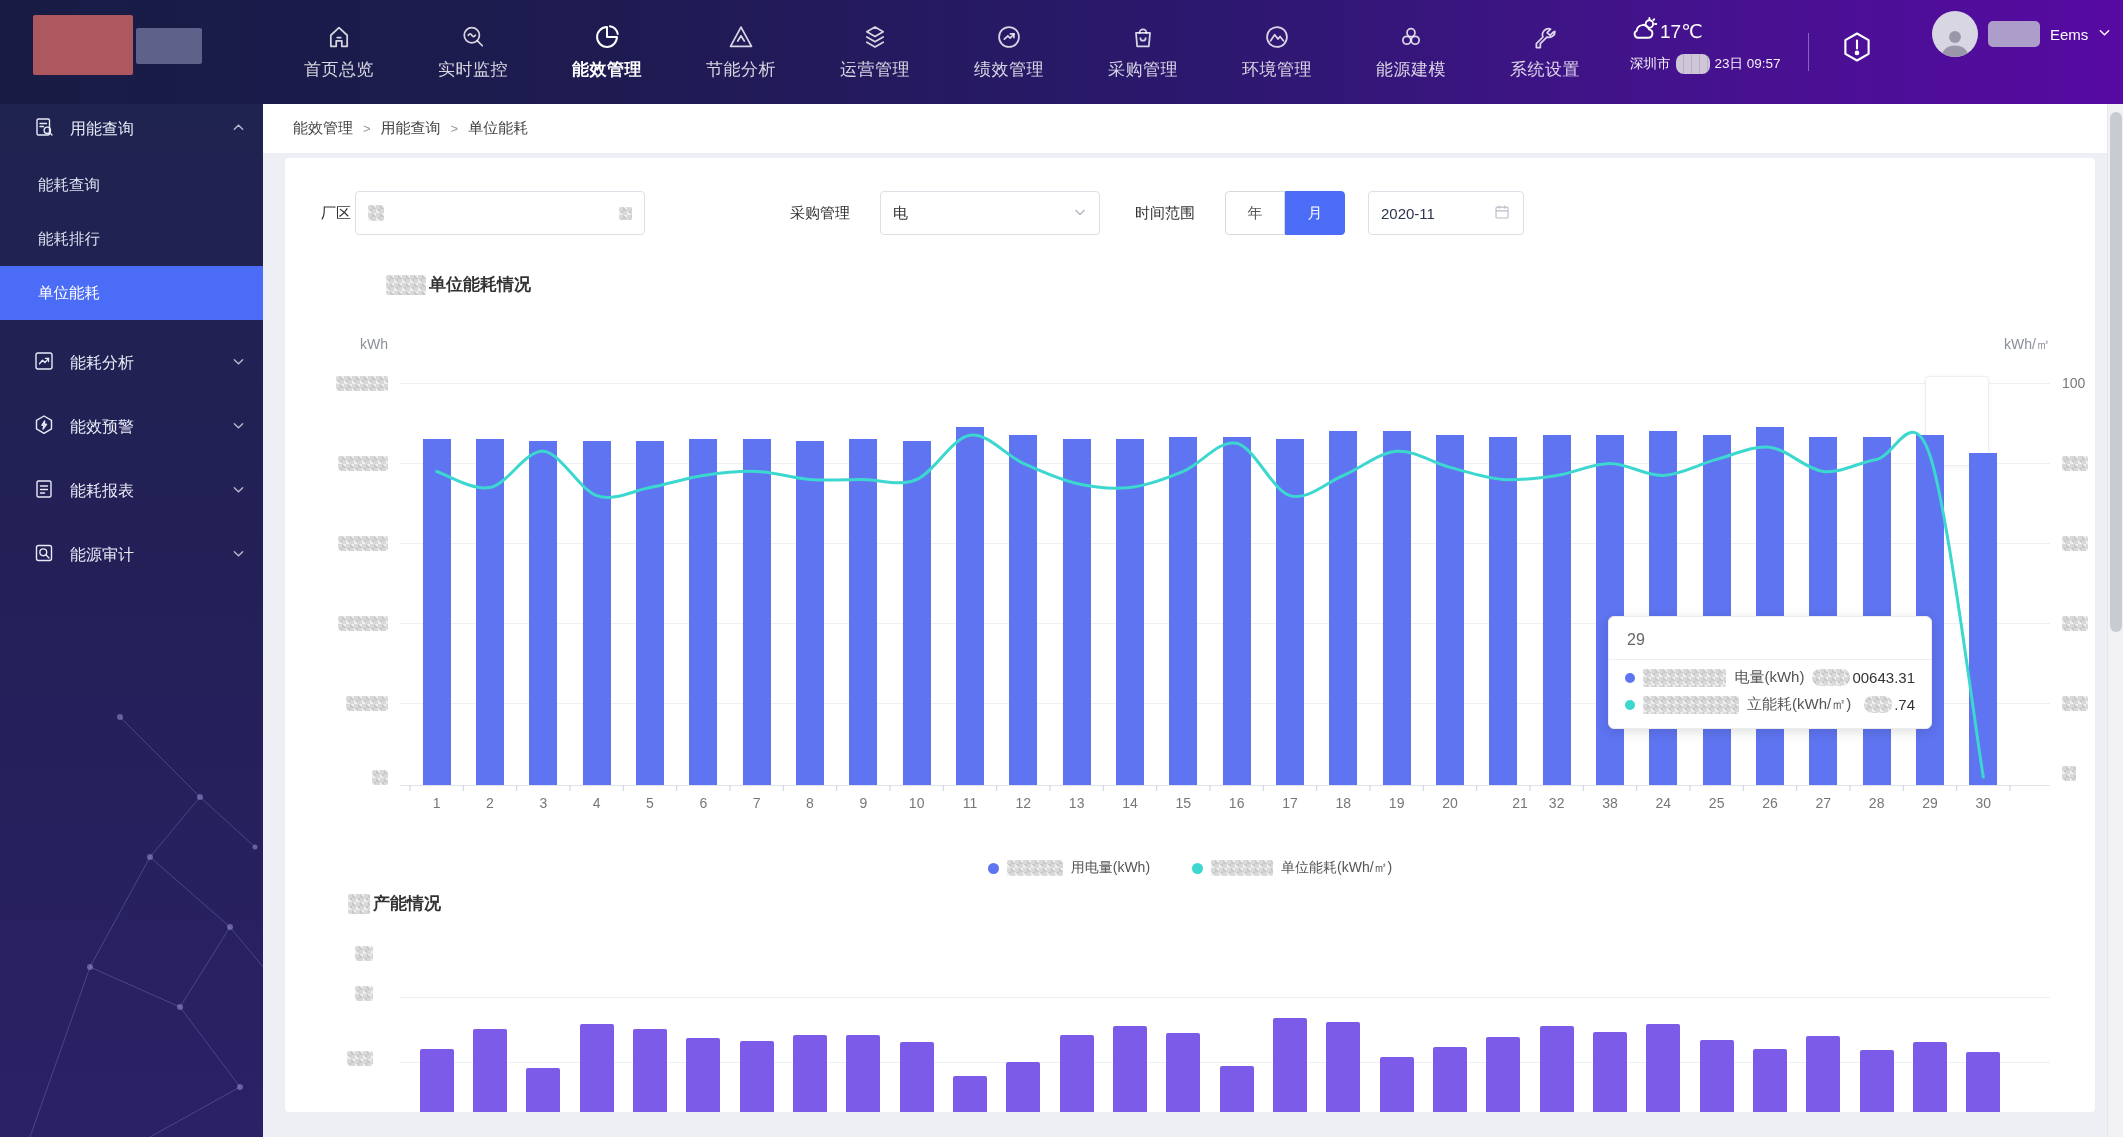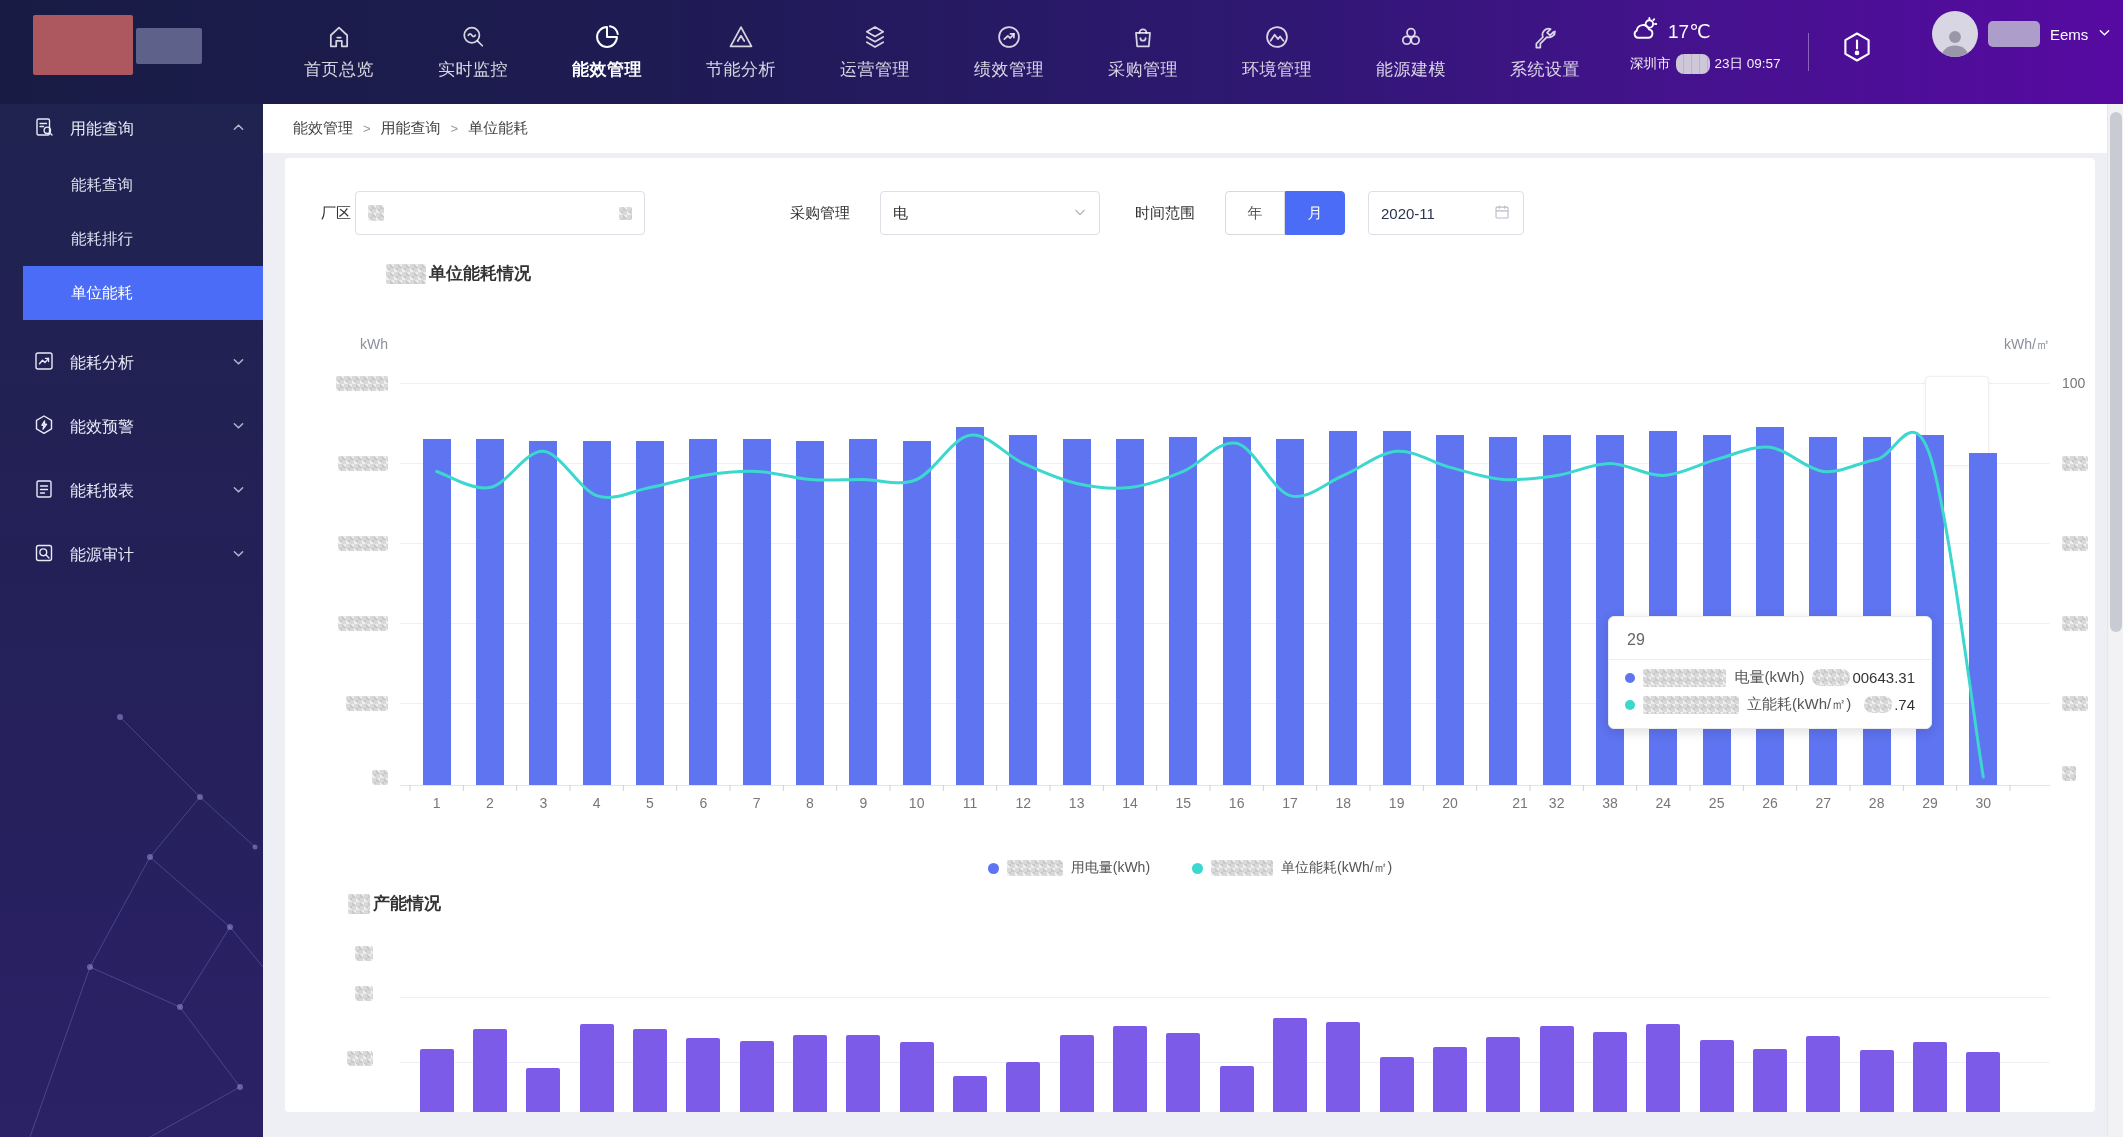--- a/index.html
+++ b/index.html
@@ -10,36 +10,36 @@
           background:linear-gradient(90deg,#181c44 0%,#1e1b52 30%,#2d1870 58%,#45128e 80%,#570aa2 100%);z-index:20;}
   .logo-red{position:absolute;left:33px;top:15px;width:100px;height:60px;}
   .logo-navy{position:absolute;left:136px;top:28px;width:66px;height:36px;}
   .nav-items{position:absolute;left:272px;top:0;height:104px;display:flex;}
   .nav-item{width:134px;display:flex;flex-direction:column;align-items:center;justify-content:center;gap:7px;
             color:rgba(255,255,255,.82);cursor:pointer;}
   .nav-item.active{color:#fff;font-weight:700;}
   .nav-ic svg{display:block;}
   .nav-lb{font-size:17px;letter-spacing:.5px;white-space:nowrap;}
   .weather{position:absolute;left:1630px;top:14px;color:#fff;}
-  .weather-r1{display:flex;align-items:center;gap:8px;font-size:19px;}
+  .weather-r1{display:flex;align-items:center;font-size:19px;}
   .weather-r2{margin-top:5px;font-size:13.5px;color:rgba(255,255,255,.95);display:flex;align-items:center;gap:5px;white-space:nowrap;}
   .topdivider{position:absolute;left:1808px;top:33px;width:1px;height:38px;background:rgba(255,255,255,.35);}
   .alertbtn{position:absolute;left:1840px;top:30px;color:#fff;cursor:pointer;}
   .userbox{position:absolute;left:1932px;top:11px;display:flex;align-items:center;gap:10px;color:#fff;cursor:pointer;}
   .avatar{width:46px;height:46px;border-radius:50%;background:#d8d6e2;display:flex;align-items:flex-end;justify-content:center;overflow:hidden;}
   .uname{font-size:15px;}
   
   .sidebar{position:absolute;left:0;top:104px;width:263px;height:1033px;
            background:linear-gradient(180deg,#1f234f 0%,#232057 45%,#2b2166 100%);overflow:hidden;z-index:15;}
   .sb-item{height:50px;display:flex;align-items:center;gap:14px;padding:0 18px 0 32px;color:#e8eaf6;
            font-size:16px;cursor:pointer;position:relative;}
   .sb-item .chev{margin-left:auto;opacity:.75;}
   .sb-group2{height:62px;margin-top:2px;}
   .sb-sub{margin:4px 0 12px;}
-  .sb-sub-item{height:54px;display:flex;align-items:center;padding-left:48px;color:#dde0f0;font-size:15.5px;cursor:pointer;margin-left:23px;}
+  .sb-sub-item{height:54px;display:flex;align-items:center;padding-left:38px;color:#dde0f0;font-size:15.5px;cursor:pointer;}
   .sb-sub-item.active{background:#4b6cf6;color:#fff;}
   .constellation{position:absolute;left:0;bottom:0;pointer-events:none;}
   
   .breadcrumb{position:absolute;left:263px;top:104px;width:1860px;height:49px;background:#fff;display:flex;
               align-items:center;padding-left:30px;box-sizing:border-box;font-size:15px;color:#444;z-index:5;}
   .crumb{cursor:pointer;}
   .crumb-sep{margin:0 10px;color:#999;font-size:13px;}
   
   .card{position:absolute;left:285px;top:158px;width:1810px;height:954px;background:#fff;border-radius:4px;z-index:4;}
   .f-label{position:absolute;font-size:15px;color:#333;top:46px;}
@@ -344,21 +344,21 @@
     <div class="datebox">
       <span>2020-11</span>
       <span class="cal">
         <svg width="18" height="18" viewBox="0 0 24 24" fill="none" stroke="#b8bcc8" stroke-width="1.5">
           <rect x="4" y="5.5" width="16" height="14.5" rx="1.5"></rect>
             <path d="M4 10.5h16M8.5 3.5v4M15.5 3.5v4"></path>
         </svg>
       </span>
     </div>
 
-    <div class="sec-title" style="top:104px;padding-left:38px;">
+    <div class="sec-title" style="top:115px;padding-left:38px;">
       <span class="px" style="width:40px;height:20px;"></span>
       <span>单位能耗情况</span>
     </div>
     <div class="axis-unit" style="left:75px;top:178px;">kWh</div>
     <div class="axis-unit" style="left:1655px;top:178px;width:110px;text-align:right;">kWh/㎡</div>
     <div class="axis-unit" style="left:1777px;top:217px;color:#777;">100</div>
 
     <div class="hoverbox"></div>
 
     <div class="tooltip">

